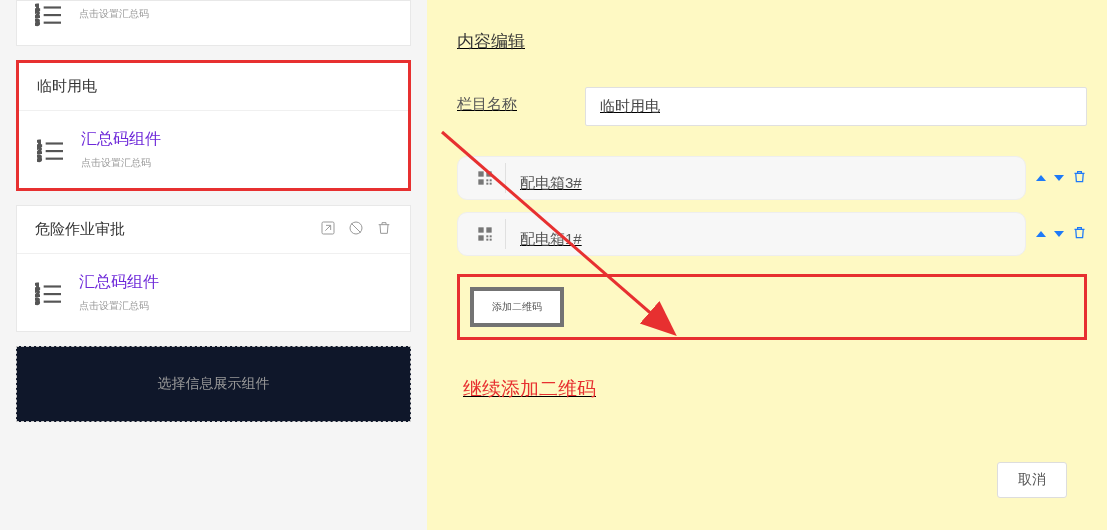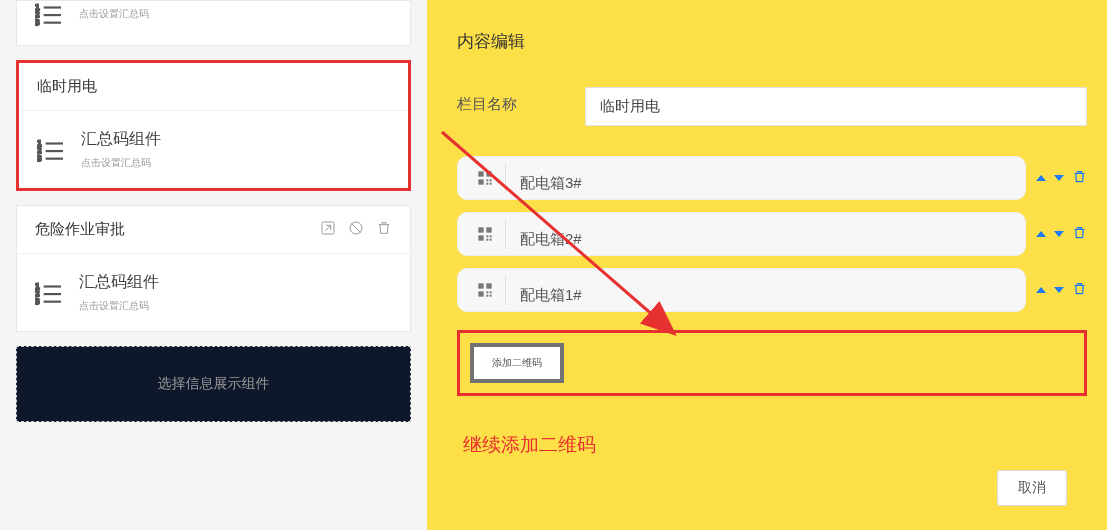--- a/index.html
+++ b/index.html
@@ -51,42 +51,43 @@
       line-height: 1;
       color: #666;
       white-space: pre;
       font-family: monospace;
       display: flex;
       align-items: center;
       justify-content: center;
     }
     .list-icon svg { width: 26px; height: 26px; color: #555; }
     .comp-texts { display: flex; flex-direction: column; gap: 6px; }
-    .comp-title { font-size: 16px; color: #404040; }
+    .comp-title { font-size: 16px; color: #6d28d9; }
     .comp-sub { font-size: 10px; color: #999; }
     .placeholder-card {
       background: #0f172a;
       border: 1px dashed #ccc;
       padding: 28px;
       text-align: center;
       color: #999;
       font-size: 14px;
       margin-bottom: 14px;
     }
 
     
     .top-partial { margin-top: 0; }
     .top-partial .card-body { padding-top: 0; }
 
     
     .right-panel {
       flex: 1;
-      background: #fde047;
+      background: #fef9c3;
       padding: 10px 20px 27px 30px;
       position: relative;
+      text-decoration: underline;
     }
     .right-title {
       font-size: 17px;
       color: #333;
       padding: 20px 0 34px 0;
     }
     .form-row {
       display: flex;
       align-items: flex-start;
       margin-bottom: 30px;
@@ -159,21 +160,21 @@
     .note {
       color: #e73030;
       font-size: 19px;
       font-weight: 500;
       margin-left: 6px;
       margin-top: 24px;
     }
     .bottom-actions {
       position: absolute;
       right: 40px;
-      bottom: 24px;
+      bottom: 32px;
       display: flex;
       gap: 14px;
     }
     .btn {
       padding: 8px 20px;
       font-size: 14px;
       border-radius: 3px;
       cursor: pointer;
       border: 1px solid #ddd;
       background: #fff;
@@ -306,43 +307,20 @@
           </div>
           <div class="qr-actions">
             <div class="tri-up"></div>
             <div class="tri-down"></div>
             <span class="trash"><svg viewBox="0 0 24 24" fill="none" stroke="currentColor" stroke-width="2">
                   <path d="M4 7h16M9 7V4h6v3M6 7l1 13h10l1-13"></path>
                 </svg></span>
           </div>
         </div>
 
-        <div class="qr-item">
-          <div class="qr-body">
-            <div class="qr-icon">
-                <svg viewBox="0 0 24 24" fill="currentColor">
-                  <rect x="2" y="2" width="8" height="8"></rect>
-                  <rect x="14" y="2" width="8" height="8"></rect>
-                  <rect x="2" y="14" width="8" height="8"></rect>
-                  <rect x="14" y="14" width="3" height="3"></rect>
-                  <rect x="19" y="14" width="3" height="3"></rect>
-                  <rect x="14" y="19" width="3" height="3"></rect>
-                  <rect x="19" y="19" width="3" height="3"></rect>
-                </svg>
-              </div>
-            <div class="qr-text">配电箱2#</div>
-          </div>
-          <div class="qr-actions">
-            <div class="tri-up"></div>
-            <div class="tri-down"></div>
-            <span class="trash"><svg viewBox="0 0 24 24" fill="none" stroke="currentColor" stroke-width="2">
-                  <path d="M4 7h16M9 7V4h6v3M6 7l1 13h10l1-13"></path>
-                </svg></span>
-          </div>
-        </div>
 
         <div class="qr-item">
           <div class="qr-body">
             <div class="qr-icon">
                 <svg viewBox="0 0 24 24" fill="currentColor">
                   <rect x="2" y="2" width="8" height="8"></rect>
                   <rect x="14" y="2" width="8" height="8"></rect>
                   <rect x="2" y="14" width="8" height="8"></rect>
                   <rect x="14" y="14" width="3" height="3"></rect>
                   <rect x="19" y="14" width="3" height="3"></rect>

